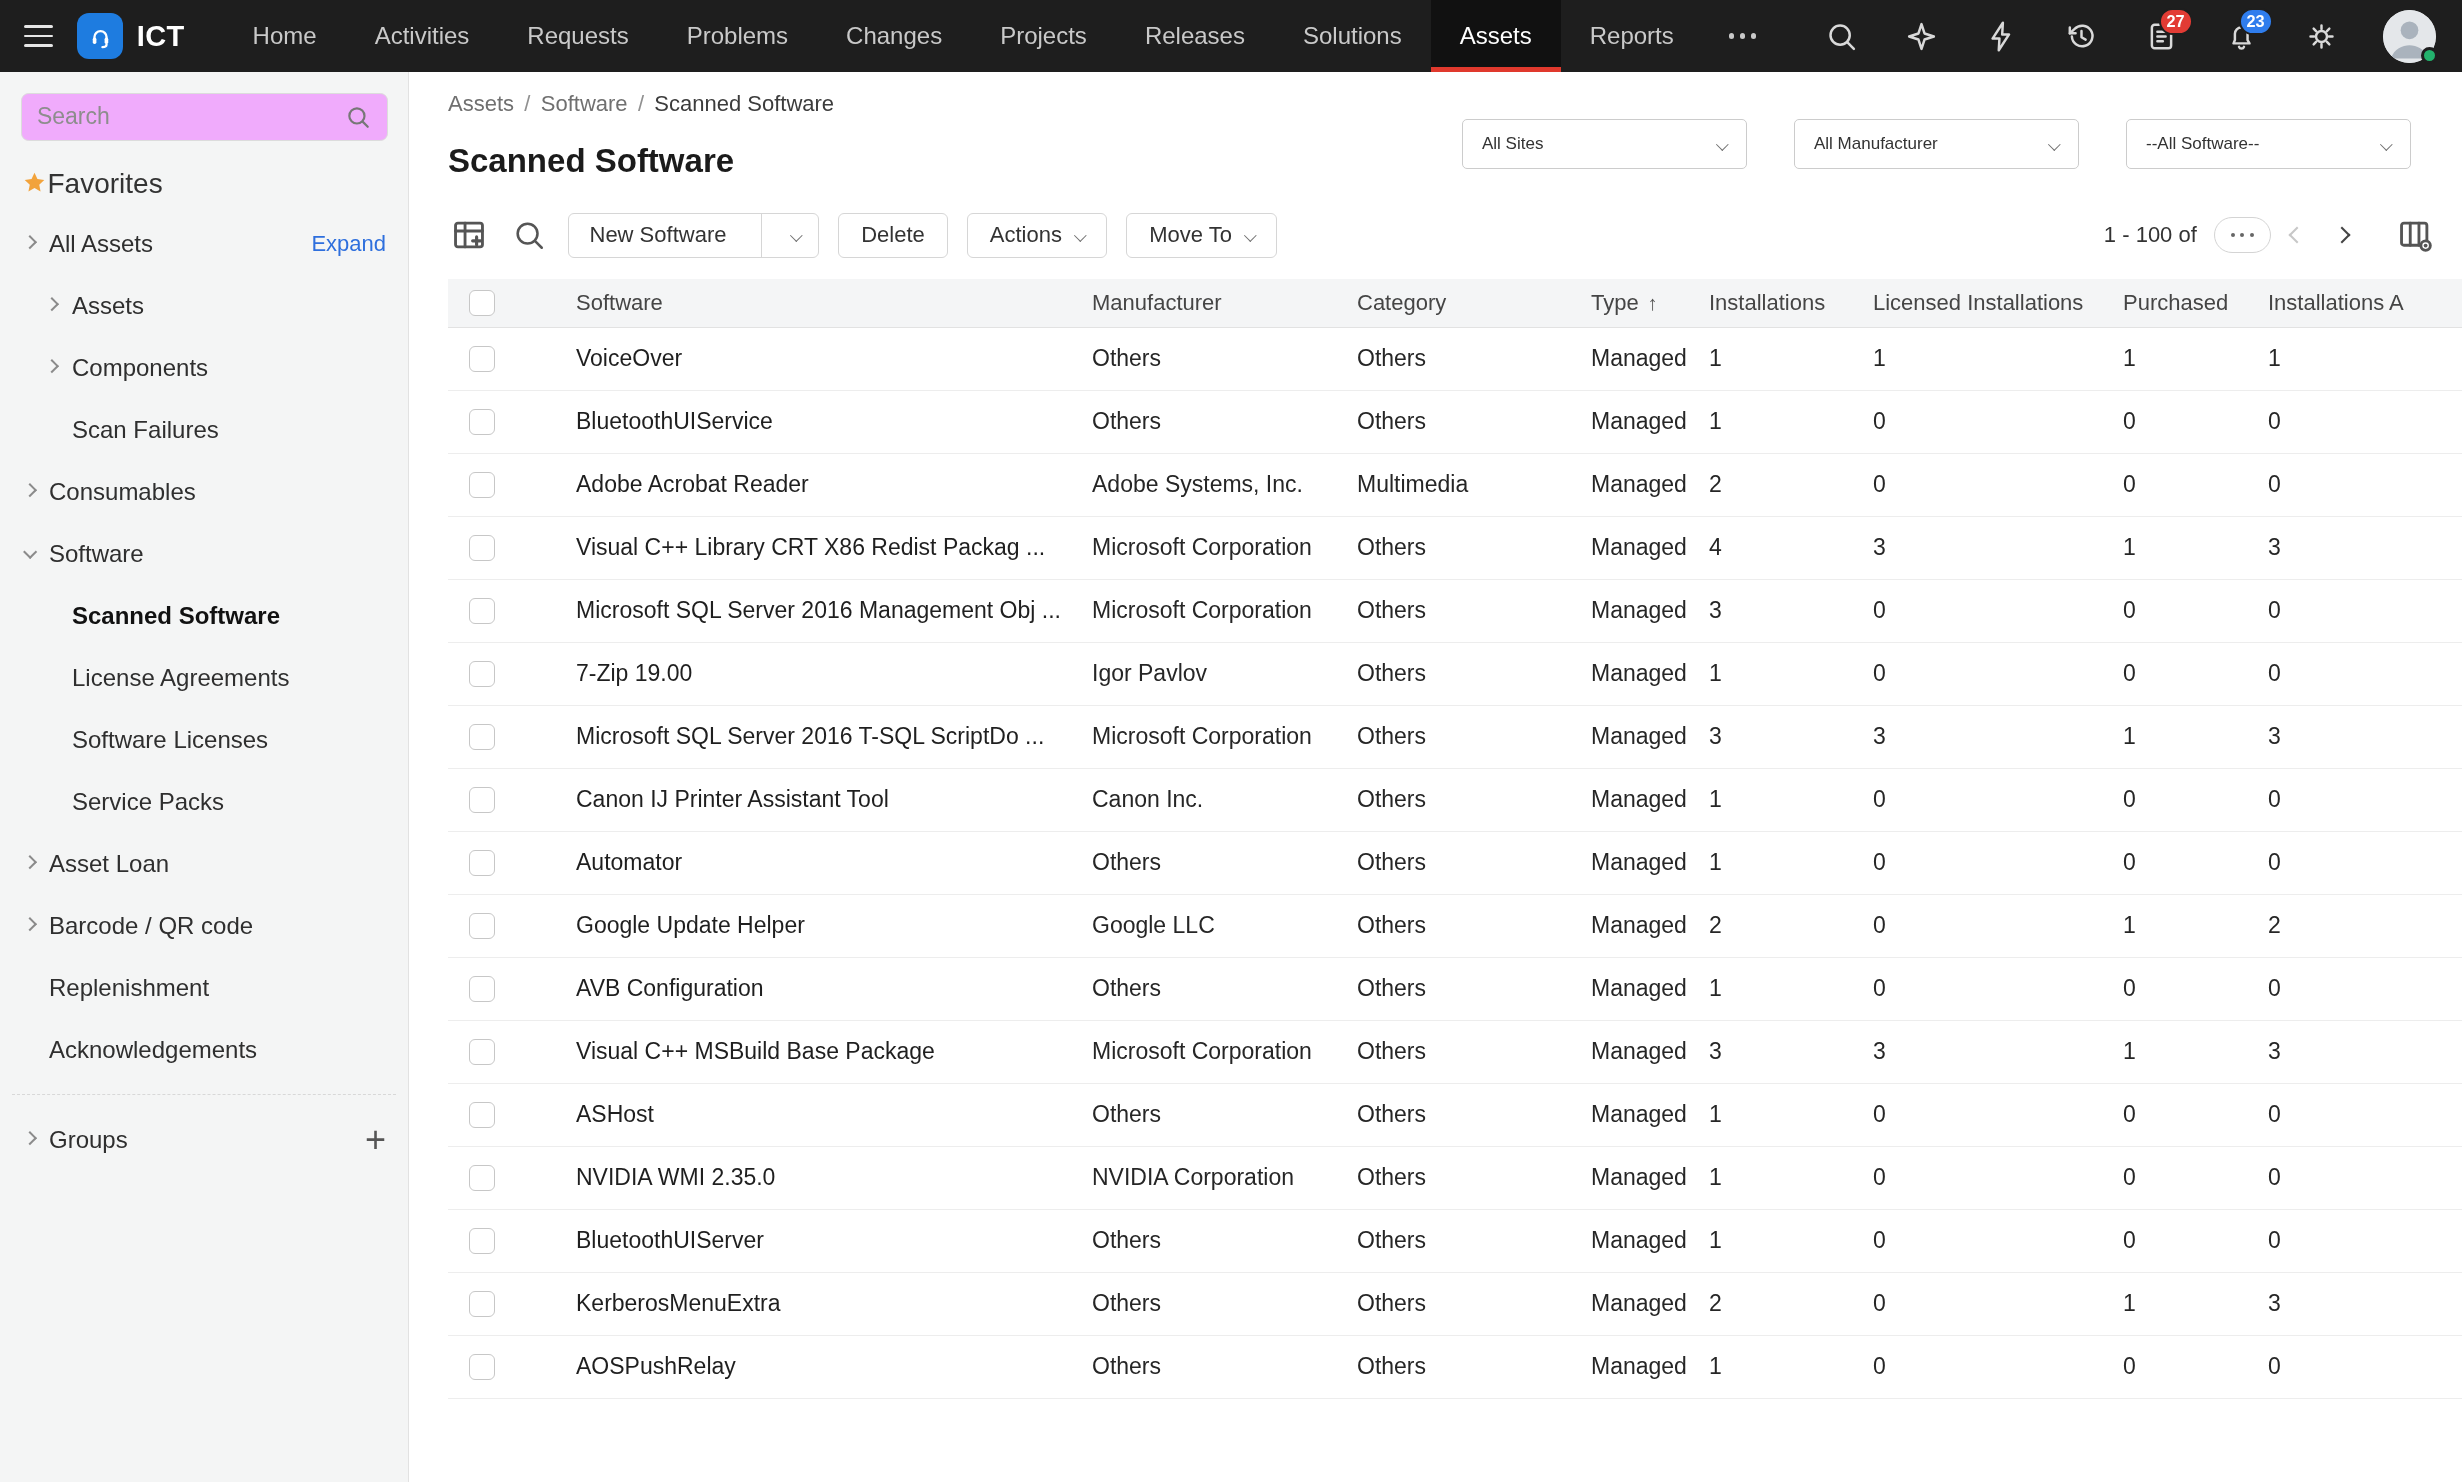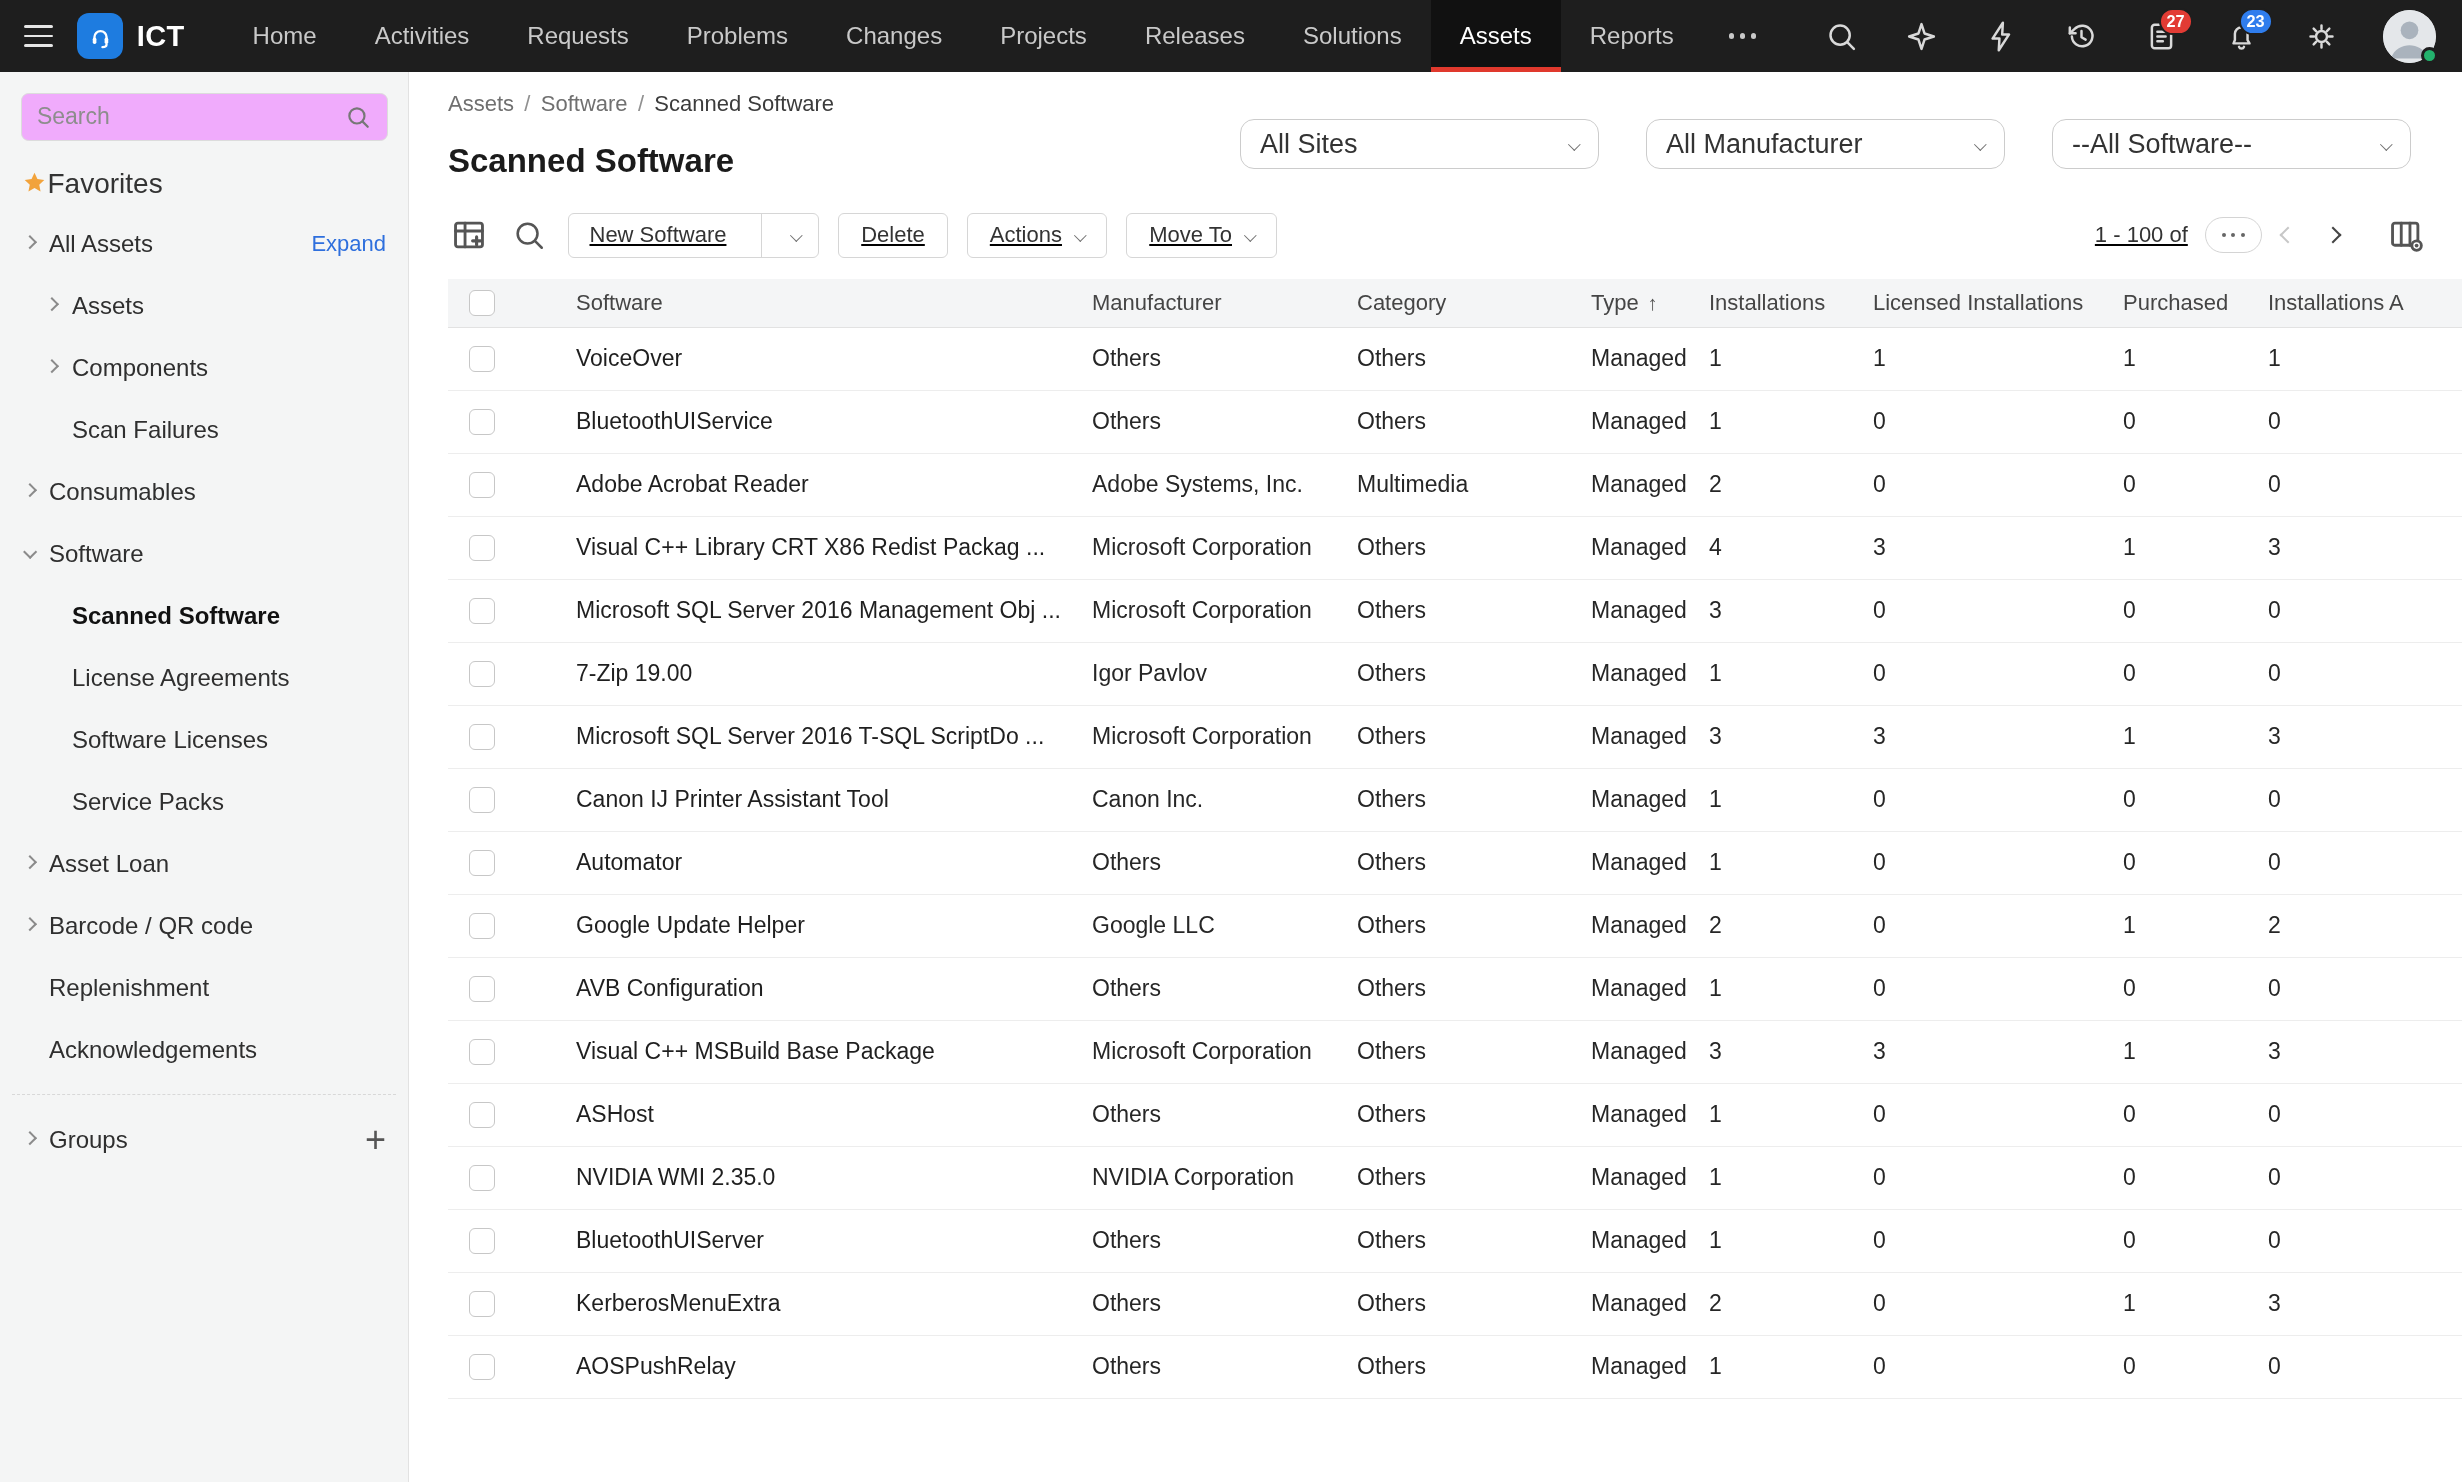--- a/index.html
+++ b/index.html
@@ -59,25 +59,25 @@
   .chev.sm { width:8.6px; height:8.6px; border-width:1.9px; border-color:#6f6f6f; }
 
   
   .main { flex:1; position:relative; background:#fff; overflow:hidden; }
   .crumbs { position:absolute; top:19px; left:39px; font-size:22px; color:#707070; display:flex; align-items:center; }
   .crumb { cursor:pointer; }
   .crumb.last { color:#3c3c3c; }
   .crumb-sep { margin:0 10.3px; color:#909090; }
   .page-title { position:absolute; top:70px; left:39px; font-size:33px; font-weight:600; color:#1b1b1b; }
   .filter-bar { position:absolute; top:47px; right:51px; display:flex; gap:47px; }
-  .filter { width:359px; height:50px; border:0.9px solid #ccc; border-radius:14px; background:#fff;
-    display:flex; align-items:center; justify-content:space-between; padding:0 19px; font-size:27px; color:#333; cursor:pointer; }
+  .filter { width:285px; height:50px; border:0.9px solid #ccc; border-radius:5px; background:#fff;
+    display:flex; align-items:center; justify-content:space-between; padding:0 19px; font-size:17px; color:#333; cursor:pointer; }
 
   
-  .toolbar { position:absolute; top:140px; left:39px; right:36px; height:46px; display:flex; align-items:center; gap:19px;text-decoration:underline; }
+  .toolbar { position:absolute; top:140px; left:39px; right:27px; height:46px; display:flex; align-items:center; gap:19px; }
   .icon-btn { width:41px; height:41px; display:flex; align-items:center; justify-content:center; background:none; border:none; cursor:pointer; }
   .icon-btn svg { stroke:#555; fill:none; stroke-width:1.8; stroke-linecap:round; stroke-linejoin:round; }
   .btn { height:45px; display:inline-flex; align-items:center; gap:13.7px; padding:0 22px; background:#fff;
     border:0.9px solid #d6d6d6; border-radius:6px; font-size:22px; color:#333; cursor:pointer; font-family:inherit; }
   .btn.split { padding:0; }
   .btn.split .btn-label { padding:0 20.5px; }
   .split-div { width:0.9px; align-self:stretch; background:#d6d6d6; }
   .split-caret { width:43px; display:flex; align-items:center; justify-content:center; }
   .toolbar-right { margin-left:auto; display:flex; align-items:center; }
   .range { font-size:22px; color:#333; margin-right:17px; }

